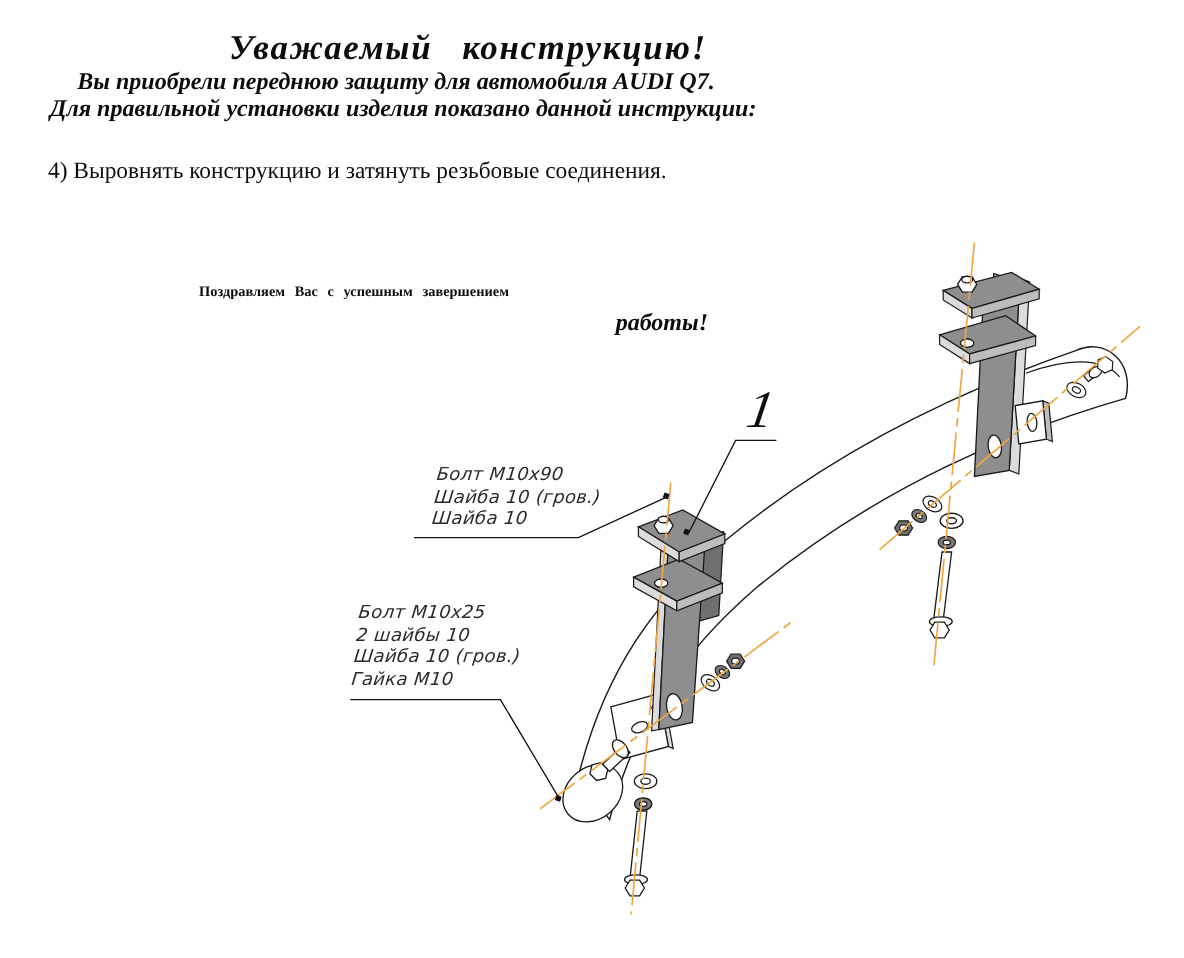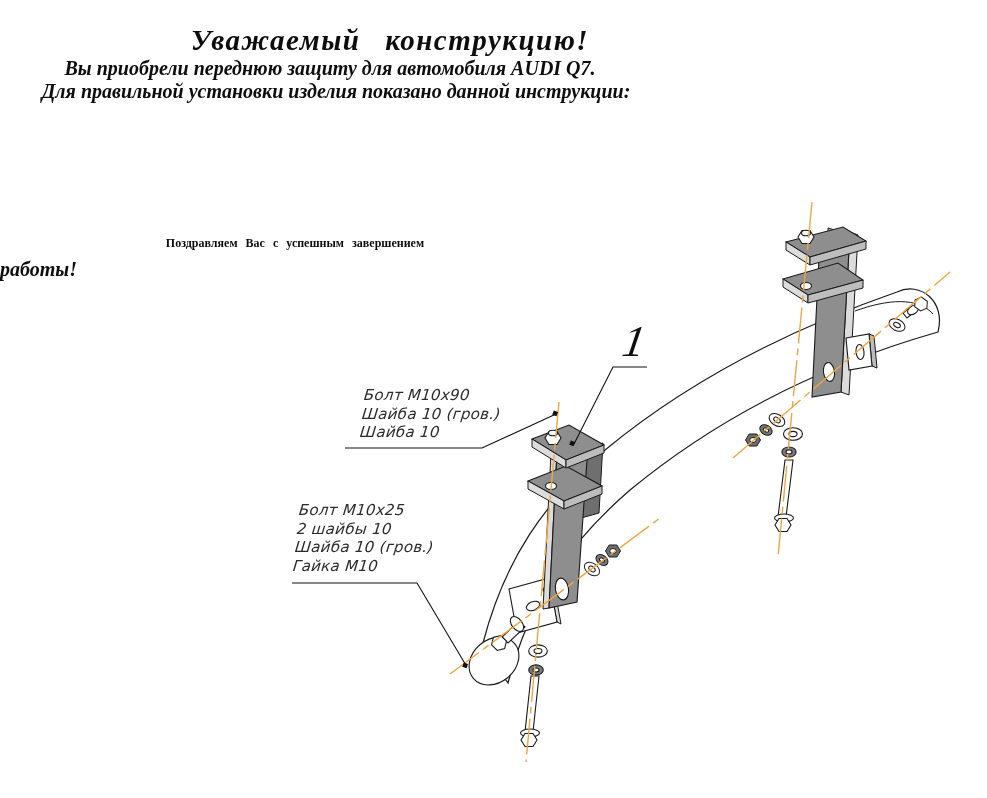--- a/index.html
+++ b/index.html
@@ -19,21 +19,21 @@
   .abs{position:absolute;}
   .title{
     left:30px;top:24px;width:720px;text-align:center;
     font-size:29px;font-weight:bold;font-style:italic;
     letter-spacing:1.5px;word-spacing:16px;
   }
   .sub1{left:0;top:57px;width:660px;text-align:center;font-size:20px;font-weight:bold;font-style:italic;}
   .sub2{left:0;top:80px;width:672px;text-align:center;font-size:20px;font-weight:bold;font-style:italic;}
   .instructions{left:40px;top:132px;font-size:19.5px;line-height:22.2px;}
   .congr1{left:0;top:236px;width:590px;text-align:center;font-size:12px;font-weight:bold;word-spacing:5px;}
-  .congr2{left:0;top:258px;width:590px;text-align:left;font-size:20px;font-weight:bold;font-style:italic;}
+  .congr2{left:0;top:258px;width:590px;text-align:right;font-size:20px;font-weight:bold;font-style:italic;}
   .cad-label{
     font-family:"DejaVu Sans", sans-serif;font-style:italic;
     font-size:15px;line-height:18.5px;color:#2b2b2b;letter-spacing:0.3px;
     transform:skewX(-6deg);
   }
   .lbl-upper{left:362px;top:386px;}
   .lbl-lower{left:296px;top:501px;}
   .callout{
     left:612px;top:316px;width:44px;text-align:center;
     font-size:44px;font-style:italic;transform:skewX(-9deg);
@@ -51,20 +51,21 @@
   .dot{fill:#111;}
 </style>
 </head>
 <body>
 
 <div class="abs title">Уважаемый конструкцию!</div>
 <div class="abs sub1">Вы приобрели переднюю защиту для автомобиля AUDI Q7.</div>
 <div class="abs sub2">Для правильной установки изделия показано данной инструкции:</div>
 
 <div class="abs instructions">
+  <div>4) Выровнять конструкцию и затянуть резьбовые соединения.</div>
 </div>
 
 <div class="abs congr1">Поздравляем Вас с успешным завершением</div>
 <div class="abs congr2">работы!</div>
 
 <svg width="987" height="798" viewBox="0 0 987 798">
   <defs>
     <polygon id="hexS" points="-8,0 -4,-6.5 4,-6.5 8,0 4,6.5 -4,6.5"></polygon>
     <g id="washerG">
       <ellipse rx="8.5" ry="5.6"></ellipse>

